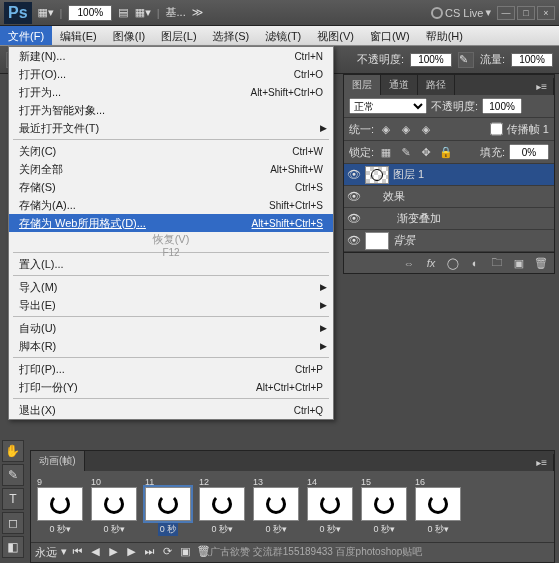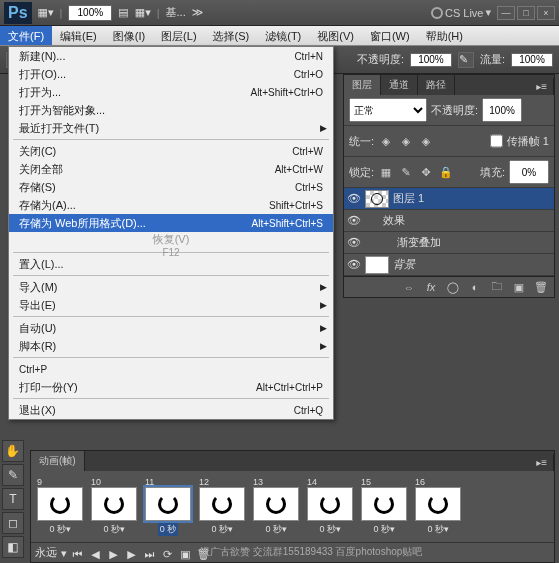--- a/index.html
+++ b/index.html
@@ -19,34 +19,34 @@
 .menubar > div { padding: 3px 8px; color: #222; cursor: default; }
 .menubar > div.active { background: #316ac5; color: #fff; }
 
 .optbar { height: 28px; background: linear-gradient(#535353,#444); display: flex; align-items: center; padding: 0 6px; gap: 6px; color: #ddd; border-bottom: 1px solid #222; }
 .optbar input { width: 42px; height: 14px; font-size: 10px; text-align: center; border: 1px solid #666; }
 .optbar .mini { width: 16px; height: 16px; border: 1px solid #666; background: #555; }
 
 .dropdown { position: absolute; left: 8px; top: 46px; width: 326px; background: #f1f1f1; border: 1px solid #777; box-shadow: 2px 2px 4px rgba(0,0,0,.4); z-index: 50; }
 .dropdown .row { display: flex; align-items: center; height: 18px; padding: 0 10px; color: #222; position: relative; }
 .dropdown .row.disabled { color: #999; flex-direction: column; }
-.dropdown .row.highlight { background: #316ac5; color: #fff; }
+.dropdown .row.highlight { background: #316ac5; color: #fff; text-decoration: underline; }
 .dropdown .lbl { flex: 1; }
 .dropdown .sc { font-size: 10px; }
 .dropdown .arr { position: absolute; right: 6px; font-size: 9px; }
 .dropdown hr { border: none; border-top: 1px solid #bbb; margin: 2px 4px; }
 
 .rightpanels { position: absolute; right: 4px; top: 74px; width: 212px; }
 .panel { background: #535353; border: 1px solid #222; margin-bottom: 20px; }
 .tabs { display: flex; background: #3b3b3b; height: 20px; align-items: flex-end; }
 .tabs > div { padding: 3px 8px; color: #ccc; background: #3b3b3b; border-right: 1px solid #222; font-size: 10px; }
 .tabs > div.active { background: #535353; }
 .tabs .pm { margin-left: auto; padding: 3px 6px; color: #ccc; }
 .panelrow { display: flex; align-items: center; padding: 3px 5px; gap: 4px; color: #ddd; font-size: 10px; border-bottom: 1px solid #3a3a3a; }
-.panelrow select, .panelrow input { height: 24px; font-size: 10px; }
+.panelrow select, .panelrow input { height: 16px; font-size: 10px; }
 .panelrow input.num { width: 40px; text-align: center; }
 .iconbtn { width: 16px; height: 14px; display: inline-flex; align-items: center; justify-content: center; color: #ccc; }
 
 .layers { max-height: 140px; overflow: hidden; }
 .layerline { display: flex; align-items: center; height: 22px; padding: 0 3px; gap: 4px; color: #ddd; border-bottom: 1px solid #3a3a3a; }
 .layerline.sel { background: #294f8b; }
 .eye { width: 14px; text-align: center; }
 .thumb { width: 24px; height: 18px; background: repeating-conic-gradient(#fff 0 25%, #ccc 0 50%) 0/8px 8px; border: 1px solid #888; display: flex; align-items: center; justify-content: center; }
 .thumb .circ { width: 12px; height: 12px; border: 1px solid #000; border-radius: 50%; background: rgba(255,255,255,.2); }
 .layerfoot { display: flex; gap: 6px; padding: 3px 5px; color: #ccc; justify-content: flex-end; border-top: 1px solid #222; }
@@ -57,21 +57,21 @@
 .anim { position: absolute; left: 30px; top: 450px; right: 4px; background: #535353; border: 1px solid #222; }
 .anim .tabs > div { font-size: 10px; }
 .frames { display: flex; gap: 4px; padding: 6px 4px; overflow: hidden; }
 .frame { width: 50px; display: flex; flex-direction: column; align-items: center; }
 .frame .num { align-self: flex-start; color: #ddd; font-size: 9px; padding-left: 2px; }
 .frame .img { width: 46px; height: 34px; background: #fff; border: 1px solid #888; display: flex; align-items: center; justify-content: center; }
 .frame.sel .img { outline: 2px solid #4a78b5; }
 .frame .img .spin { width: 20px; height: 20px; border: 3px solid #000; border-top-color: transparent; border-radius: 50%; }
 .frame .dur { color: #ddd; font-size: 9px; margin-top: 2px; }
 .frame.sel .dur { background: #294f8b; padding: 0 2px; }
-.animfoot { display: flex; align-items: flex-end; gap: 4px; padding: 2px 4px; color: #ddd; border-top: 1px solid #333; font-size: 10px; }
+.animfoot { display: flex; align-items: flex-start; gap: 4px; padding: 2px 4px; color: #ddd; border-top: 1px solid #333; font-size: 10px; }
 .animfoot .btn { width: 14px; height: 12px; display: inline-flex; align-items: center; justify-content: center; }
 
 .watermark { position: absolute; bottom: 4px; left: 200px; color: #aaa; font-size: 10px; pointer-events: none; }
 </style>
 </head>
 <body>
 
 <div class="titlebar">
   <span class="ps">Ps</span>
   <span>▦▾</span>
@@ -133,21 +133,21 @@
       <span class="lbl">最近打开文件(T)</span>
       <span class="arr">▶</span>
     </div>
     <hr>
     <div class="row">
       <span class="lbl">关闭(C)</span>
       <span class="sc">Ctrl+W</span>
     </div>
     <div class="row">
       <span class="lbl">关闭全部</span>
-      <span class="sc">Alt+Ctrl+W</span>
+      <span class="sc">Alt+Shift+W</span>
     </div>
     <div class="row">
       <span class="lbl">存储(S)</span>
       <span class="sc">Ctrl+S</span>
     </div>
     <div class="row">
       <span class="lbl">存储为(A)...</span>
       <span class="sc">Shift+Ctrl+S</span>
     </div>
     <div class="row highlight">
@@ -175,20 +175,21 @@
     <div class="row">
       <span class="lbl">自动(U)</span>
       <span class="arr">▶</span>
     </div>
     <div class="row">
       <span class="lbl">脚本(R)</span>
       <span class="arr">▶</span>
     </div>
     <hr>
     <div class="row">
+      <span class="lbl">打印(P)...</span>
       <span class="sc">Ctrl+P</span>
     </div>
     <div class="row">
       <span class="lbl">打印一份(Y)</span>
       <span class="sc">Alt+Ctrl+Ctrl+P</span>
     </div>
     <hr>
     <div class="row">
       <span class="lbl">退出(X)</span>
       <span class="sc">Ctrl+Q</span>

